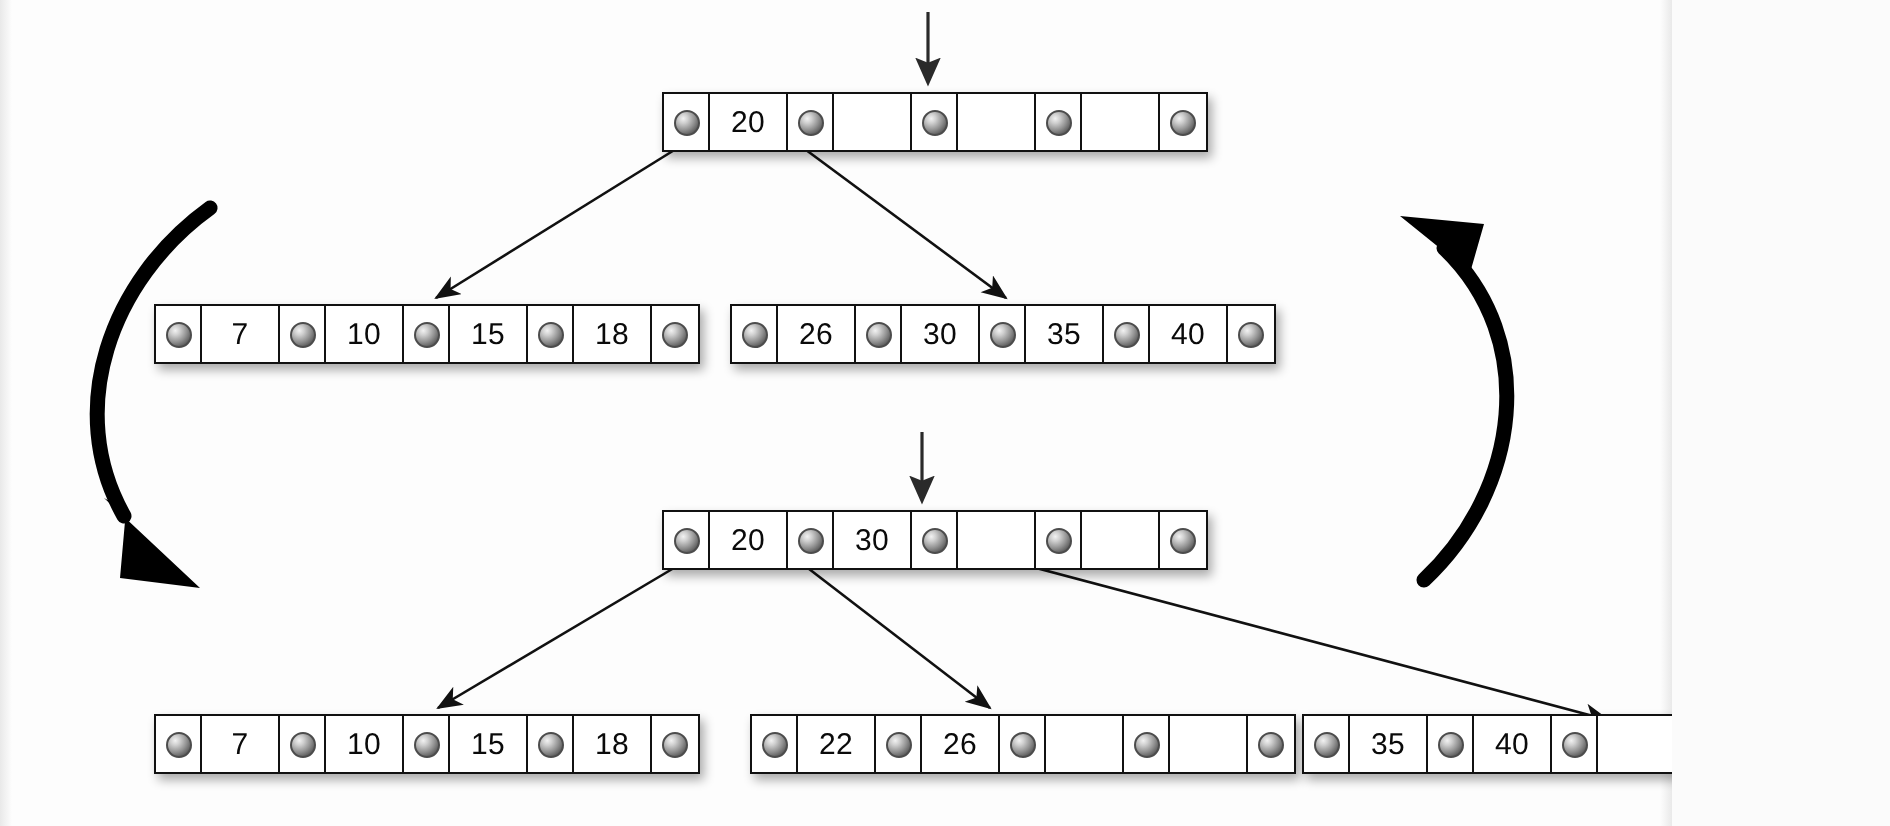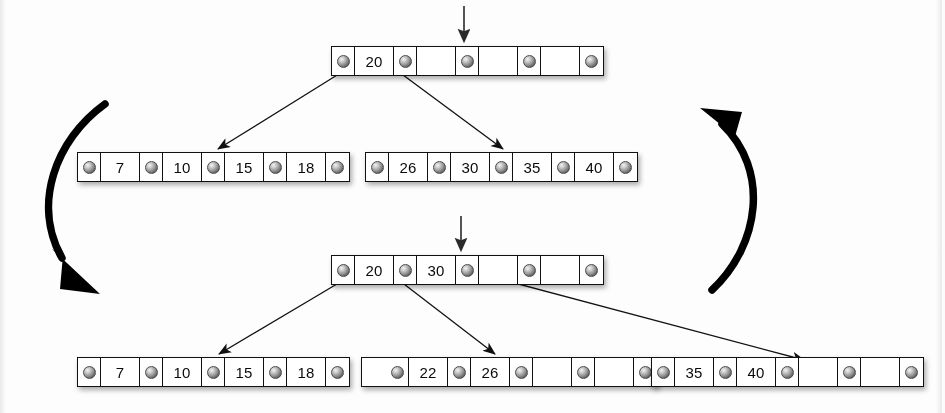--- a/index.html
+++ b/index.html
@@ -3,21 +3,21 @@
 <meta charset="utf-8">
 <style>
   html, body {
     margin: 0;
     padding: 0;
     background: #fbfbfb;
     font-family: "Liberation Sans", sans-serif;
   }
   #canvas {
     position: relative;
-    width: 942px;
+    width: 836px;
     height: 413px;
     background: #fdfdfd;
     overflow: hidden;
   }
   
   .edge-band {
     position: absolute;
     top: 0;
     height: 413px;
     width: 6px;
@@ -255,21 +255,21 @@
         <div class="cell ptr">
           <span class="dot"></span>
         </div>
         <div class="cell key">
           <span class="keytext">18</span>
         </div>
         <div class="cell ptr">
           <span class="dot"></span>
         </div>
       </div>
-      <div class="node" style="left: 361px; top: 357px; padding-left: 24px;">
+      <div class="node" style="left: 375px; top: 357px;">
         <div class="cell ptr">
           <span class="dot"></span>
         </div>
         <div class="cell key">
           <span class="keytext">22</span>
         </div>
         <div class="cell ptr">
           <span class="dot"></span>
         </div>
         <div class="cell key">

